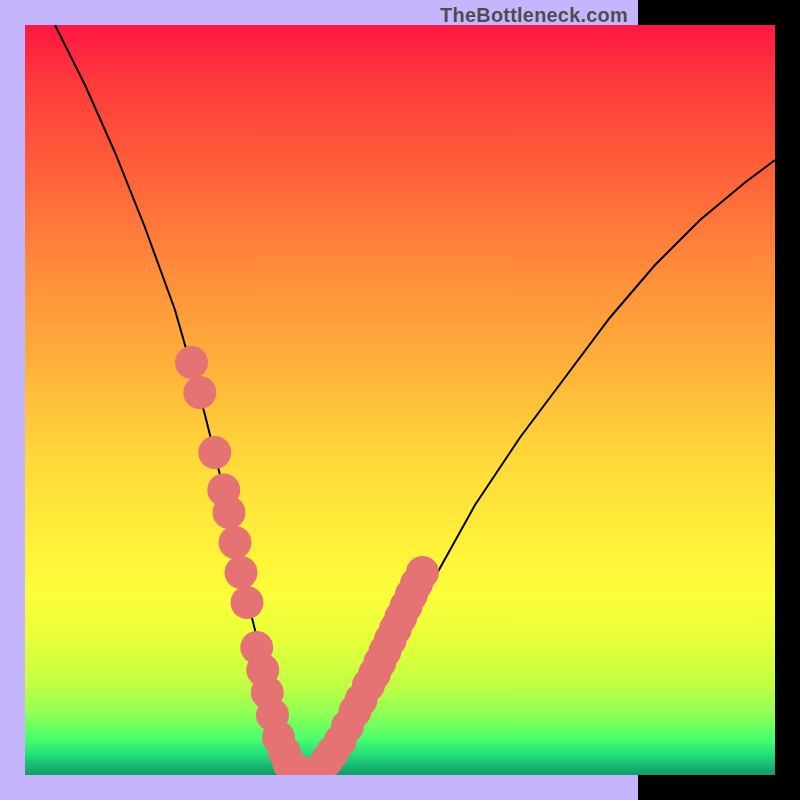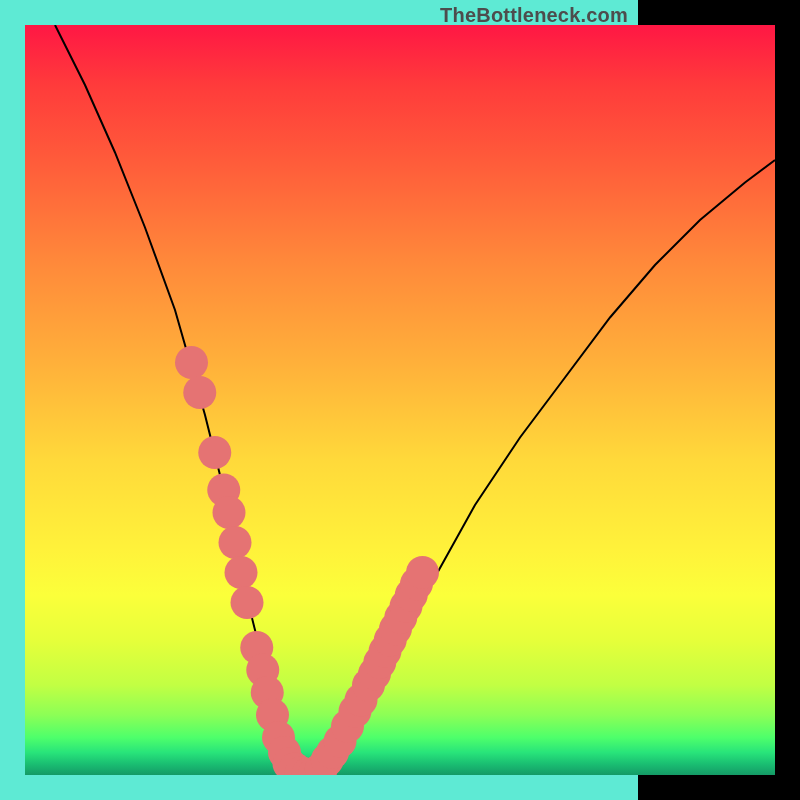--- a/index.html
+++ b/index.html
@@ -1,20 +1,20 @@
 <!DOCTYPE html>
 <html><head>
 <meta charset="utf-8">
 <style>
   * { margin: 0; padding: 0; box-sizing: border-box; }
   html, body { width: 800px; height: 800px; overflow: hidden; background: #000; }
   .frame {
     width: 638px;
     height: 800px;
-    background: #5eead4;
+    background: #c4b5fd;
     position: relative;
   }
   .plot-area {
     position: absolute;
     left: 25px;
     top: 25px;
     width: 750px;
     height: 750px;
     background: linear-gradient(to bottom,
       #ff1744 0%,

